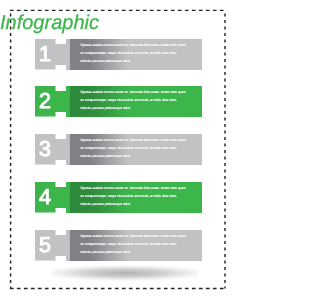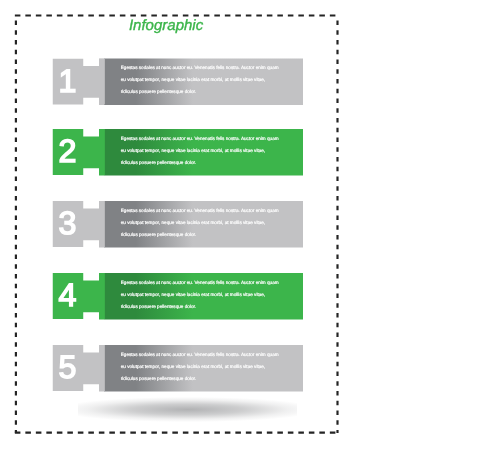--- a/index.html
+++ b/index.html
@@ -3,22 +3,22 @@
 <meta charset="utf-8">
 <style>
   html,body{margin:0;padding:0;background:#ffffff;}
   body{width:236px;height:300px;overflow:hidden;
        font-family:"Liberation Sans",sans-serif;
        -webkit-font-smoothing:antialiased;text-rendering:geometricPrecision;}
   #canvas{position:relative;width:236px;height:300px;background:#fff;overflow:hidden;}
 
   #frame{position:absolute;left:0;top:0;width:236px;height:300px;}
 
-  #title{position:absolute;left:0;top:12.1px;width:221.4px;text-align:center;
-         font-size:10px;font-style:italic;color:#3cb54b;letter-spacing:0px;
+  #title{position:absolute;left:0;top:12.1px;width:221.4px;text-align:left;
+         font-size:20px;font-style:italic;color:#3cb54b;letter-spacing:0px;
          -webkit-text-stroke:0.25px #3cb54b;}
 
   .row{position:absolute;left:0;width:236px;height:30.6px;}
 
   
   .tile{position:absolute;left:35.1px;top:0;width:34.9px;height:30.6px;}
   .tile svg{display:block;}
   .num{position:absolute;left:35.1px;top:0;width:19.9px;height:30.6px;
        display:flex;align-items:center;justify-content:center;
        color:#ffffff;font-size:21.5px;font-weight:400;line-height:1;

